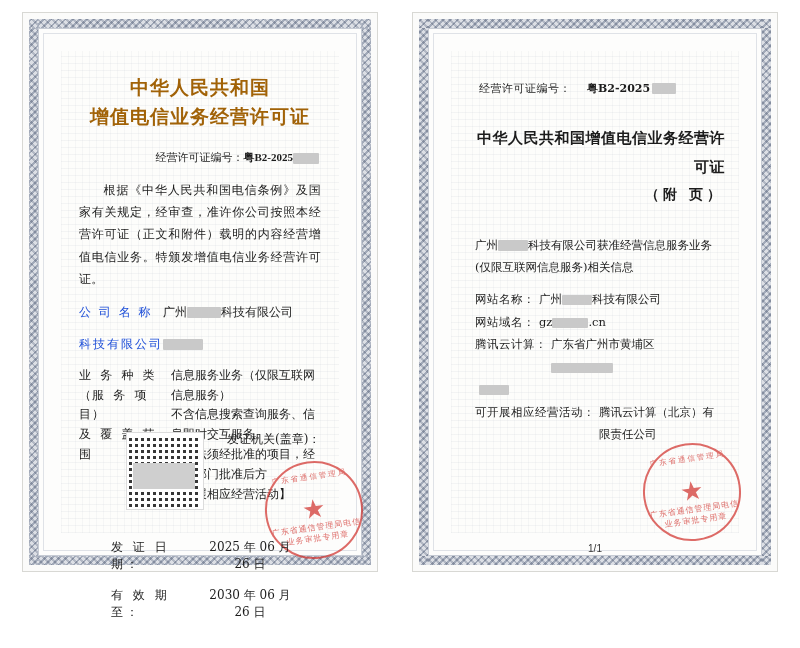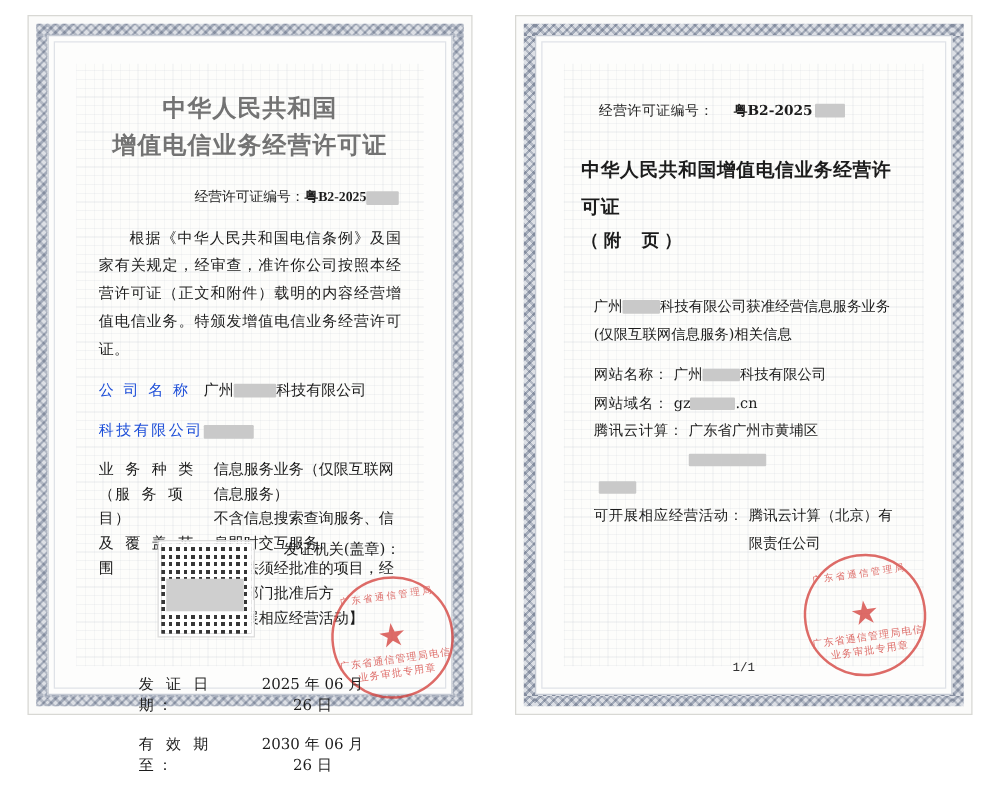--- a/index.html
+++ b/index.html
@@ -92,21 +92,21 @@
 
   
   .title-main {
     text-align: center;
     font-family: "DejaVu Serif", "Liberation Serif", serif;
     font-weight: bold;
     font-size: 19px;
     letter-spacing: 1px;
     line-height: 1.5;
     margin-top: 22px;
-    color: #737373;
+    color: #a16207;
   }
   .title-main .l2 { display: block; }
 
   .cert-no {
     text-align: right;
     font-size: 11px;
     margin-top: 20px;
     padding-right: 6px;
     font-family: Liberation Serif, serif;
     white-space: nowrap;
@@ -271,22 +271,22 @@
     font-size: 11px;
     font-family: "DejaVu Serif", "Liberation Serif", serif;
     display: flex;
     align-items: center;
     padding-left: 14px;
   }
   .annex-no .lbl { letter-spacing: .5px; }
   .annex-no .num { font-weight: bold; margin-left: 16px; }
 
   .annex-title {
-    text-align: left;
-    font-family: Liberation Mono, monospace;
+    text-align: right;
+    font-family: Liberation Sans, sans-serif;
     font-weight: bold;
     font-size: 15px;
     margin-top: 28px;
     line-height: 1.9;
     letter-spacing: .5px;
   }
   .annex-title .l2 { display: block; font-size: 14px; letter-spacing: 4px; }
 
   .annex-body {
     margin-top: 26px;
@@ -298,25 +298,25 @@
   .annex-lead { text-indent: 0; }
   .annex-row { display: flex; }
   .annex-row .k { flex: none; letter-spacing: .5px; }
   .annex-row .v { flex: 1; padding-left: 4px; }
   .annex-gap { height: 10px; }
   #seal-annex { left: 192px; top: 392px; }
 
   .page-no {
     position: absolute;
     left: 0; right: 0;
-    top: 479px;
+    top: 492px;
     text-align: center;
     font-size: 10px;
     color: #333;
-    font-family: Liberation Mono, monospace;
+    font-family: Liberation Sans, sans-serif;
   }
 </style>
 </head>
 <body>
 
 <div class="page">
 
   <div class="cert" id="cert-main">
     <div class="orn"></div>
     <div class="orn-inner">

